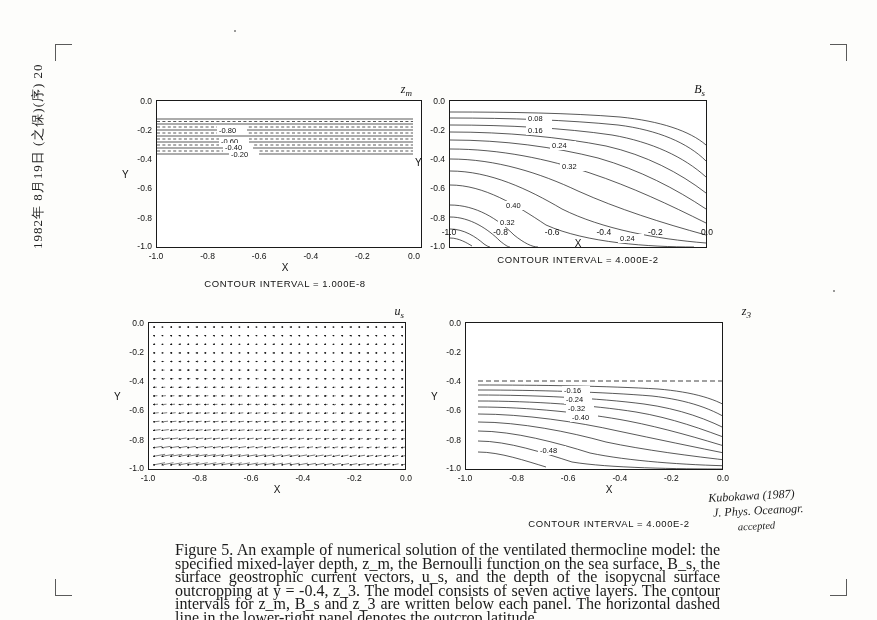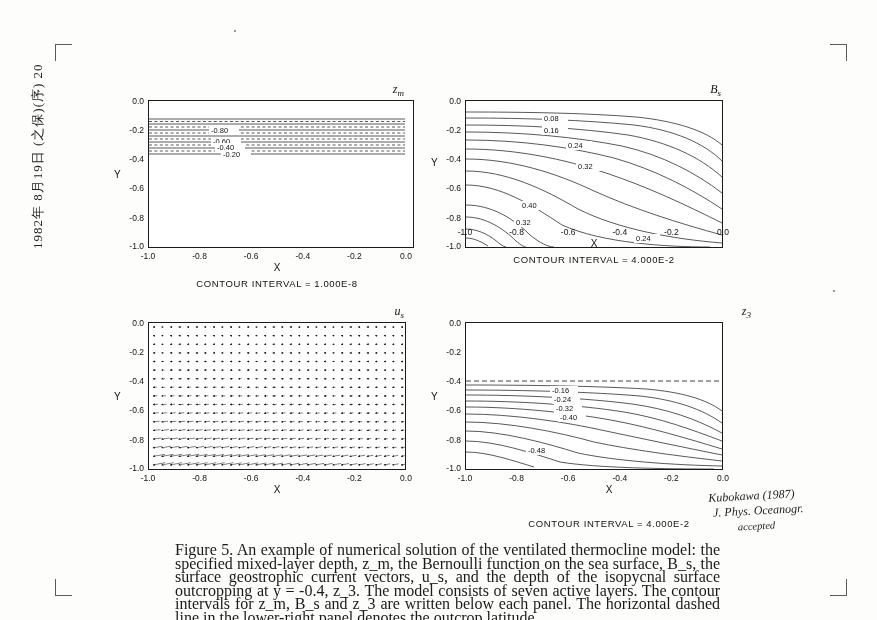--- a/index.html
+++ b/index.html
@@ -162,21 +162,21 @@
   <div class="crop-mark crop-tr"></div>
   <div class="crop-mark crop-bl"></div>
   <div class="crop-mark crop-br"></div>
 
   <div class="dot" style="left:234px; top:30px;"></div>
   <div class="dot" style="left:160px; top:132px;"></div>
   <div class="dot" style="left:833px; top:290px;"></div>
 
   <div class="side-note">1982年 8月19日 (之保)(序) 20</div>
 
-  <div class="panel" style="left:148px; top:100px; width:258px; height:148px;">
+  <div class="panel" style="left:156px; top:100px; width:258px; height:148px;">
     <div class="plot-title"><span>z</span><sub>m</sub></div>
     <div class="axes-box" style="width:266px; height:148px;">
       <svg width="256" height="146" viewBox="0 0 256 146">
         <g stroke="#111" stroke-width="0.7" fill="none">
           <line x1="0" y1="18" x2="256" y2="18"></line>
           <line x1="0" y1="23" x2="256" y2="23"></line>
           <line x1="0" y1="29" x2="256" y2="29"></line>
           <line x1="0" y1="35" x2="256" y2="35"></line>
           <line x1="0" y1="41" x2="256" y2="41"></line>
           <line x1="0" y1="47" x2="256" y2="47"></line>
@@ -212,21 +212,21 @@
     <div class="xtick-label" style="left:103.2px;">-0.6</div>
     <div class="xtick-label" style="left:154.8px;">-0.4</div>
     <div class="xtick-label" style="left:206.4px;">-0.2</div>
     <div class="xtick-label" style="left:258px;">0.0</div>
 
     <div class="axis-name-y">Y</div>
     <div class="axis-name-x">X</div>
     <div class="contour-note">CONTOUR INTERVAL =  1.000E-8</div>
   </div>
 
-  <div class="panel" style="left:465px; top:100px; width:258px; height:124px;">
+  <div class="panel" style="left:449px; top:100px; width:258px; height:124px;">
     <div class="plot-title"><span>B</span><sub>s</sub></div>
     <div class="axes-box" style="width:258px; height:148px;">
       <svg width="256" height="146" viewBox="0 0 256 146">
         <g stroke="#111" stroke-width="0.7" fill="none">
           <path d="M0,11 C60,11 120,12 170,16 C210,20 240,30 256,44"></path>
           <path d="M0,17 C60,17 118,19 168,24 C208,29 238,42 256,60"></path>
           <path d="M0,24 C58,24 114,27 162,34 C202,41 234,56 256,76"></path>
           <path d="M0,31 C56,31 110,36 156,45 C196,54 230,72 256,92"></path>
           <path d="M0,39 C54,39 104,46 148,57 C190,69 226,88 256,108"></path>
           <path d="M0,48 C50,48 98,58 140,72 C182,86 220,104 256,122"></path>
@@ -810,21 +810,21 @@
     <div class="xtick-label" style="left:154.8px;">-0.4</div>
     <div class="xtick-label" style="left:206.4px;">-0.2</div>
     <div class="xtick-label" style="left:258px;">0.0</div>
 
     <div class="axis-name-y">Y</div>
     <div class="axis-name-x">X</div>
   </div>
 
   <div class="panel" style="left:465px; top:322px; width:288px; height:148px;">
     <div class="plot-title"><span>z</span><sub>3</sub></div>
-    <div class="axes-box" style="width:258px; height:148px;">
+    <div class="axes-box" style="width:258px; height:148px;padding-left:12px;">
       <svg width="256" height="146" viewBox="0 0 256 146">
         <line x1="0" y1="58" x2="256" y2="58" stroke="#111" stroke-width="0.8" stroke-dasharray="5,3"></line>
         <g stroke="#111" stroke-width="0.7" fill="none">
           <path d="M0,62 C60,62 130,63 180,66 C215,69 240,76 256,88"></path>
           <path d="M0,67 C58,67 126,69 174,73 C210,77 236,86 256,100"></path>
           <path d="M0,72 C56,72 120,75 166,81 C202,86 230,96 256,110"></path>
           <path d="M0,78 C54,78 114,82 158,89 C194,95 224,106 256,118"></path>
           <path d="M0,84 C50,84 108,90 150,98 C186,105 220,115 256,126"></path>
           <path d="M0,91 C46,91 100,99 140,108 C178,116 216,124 256,132"></path>
           <path d="M0,99 C42,99 92,109 128,119 C166,127 212,133 256,138"></path>

